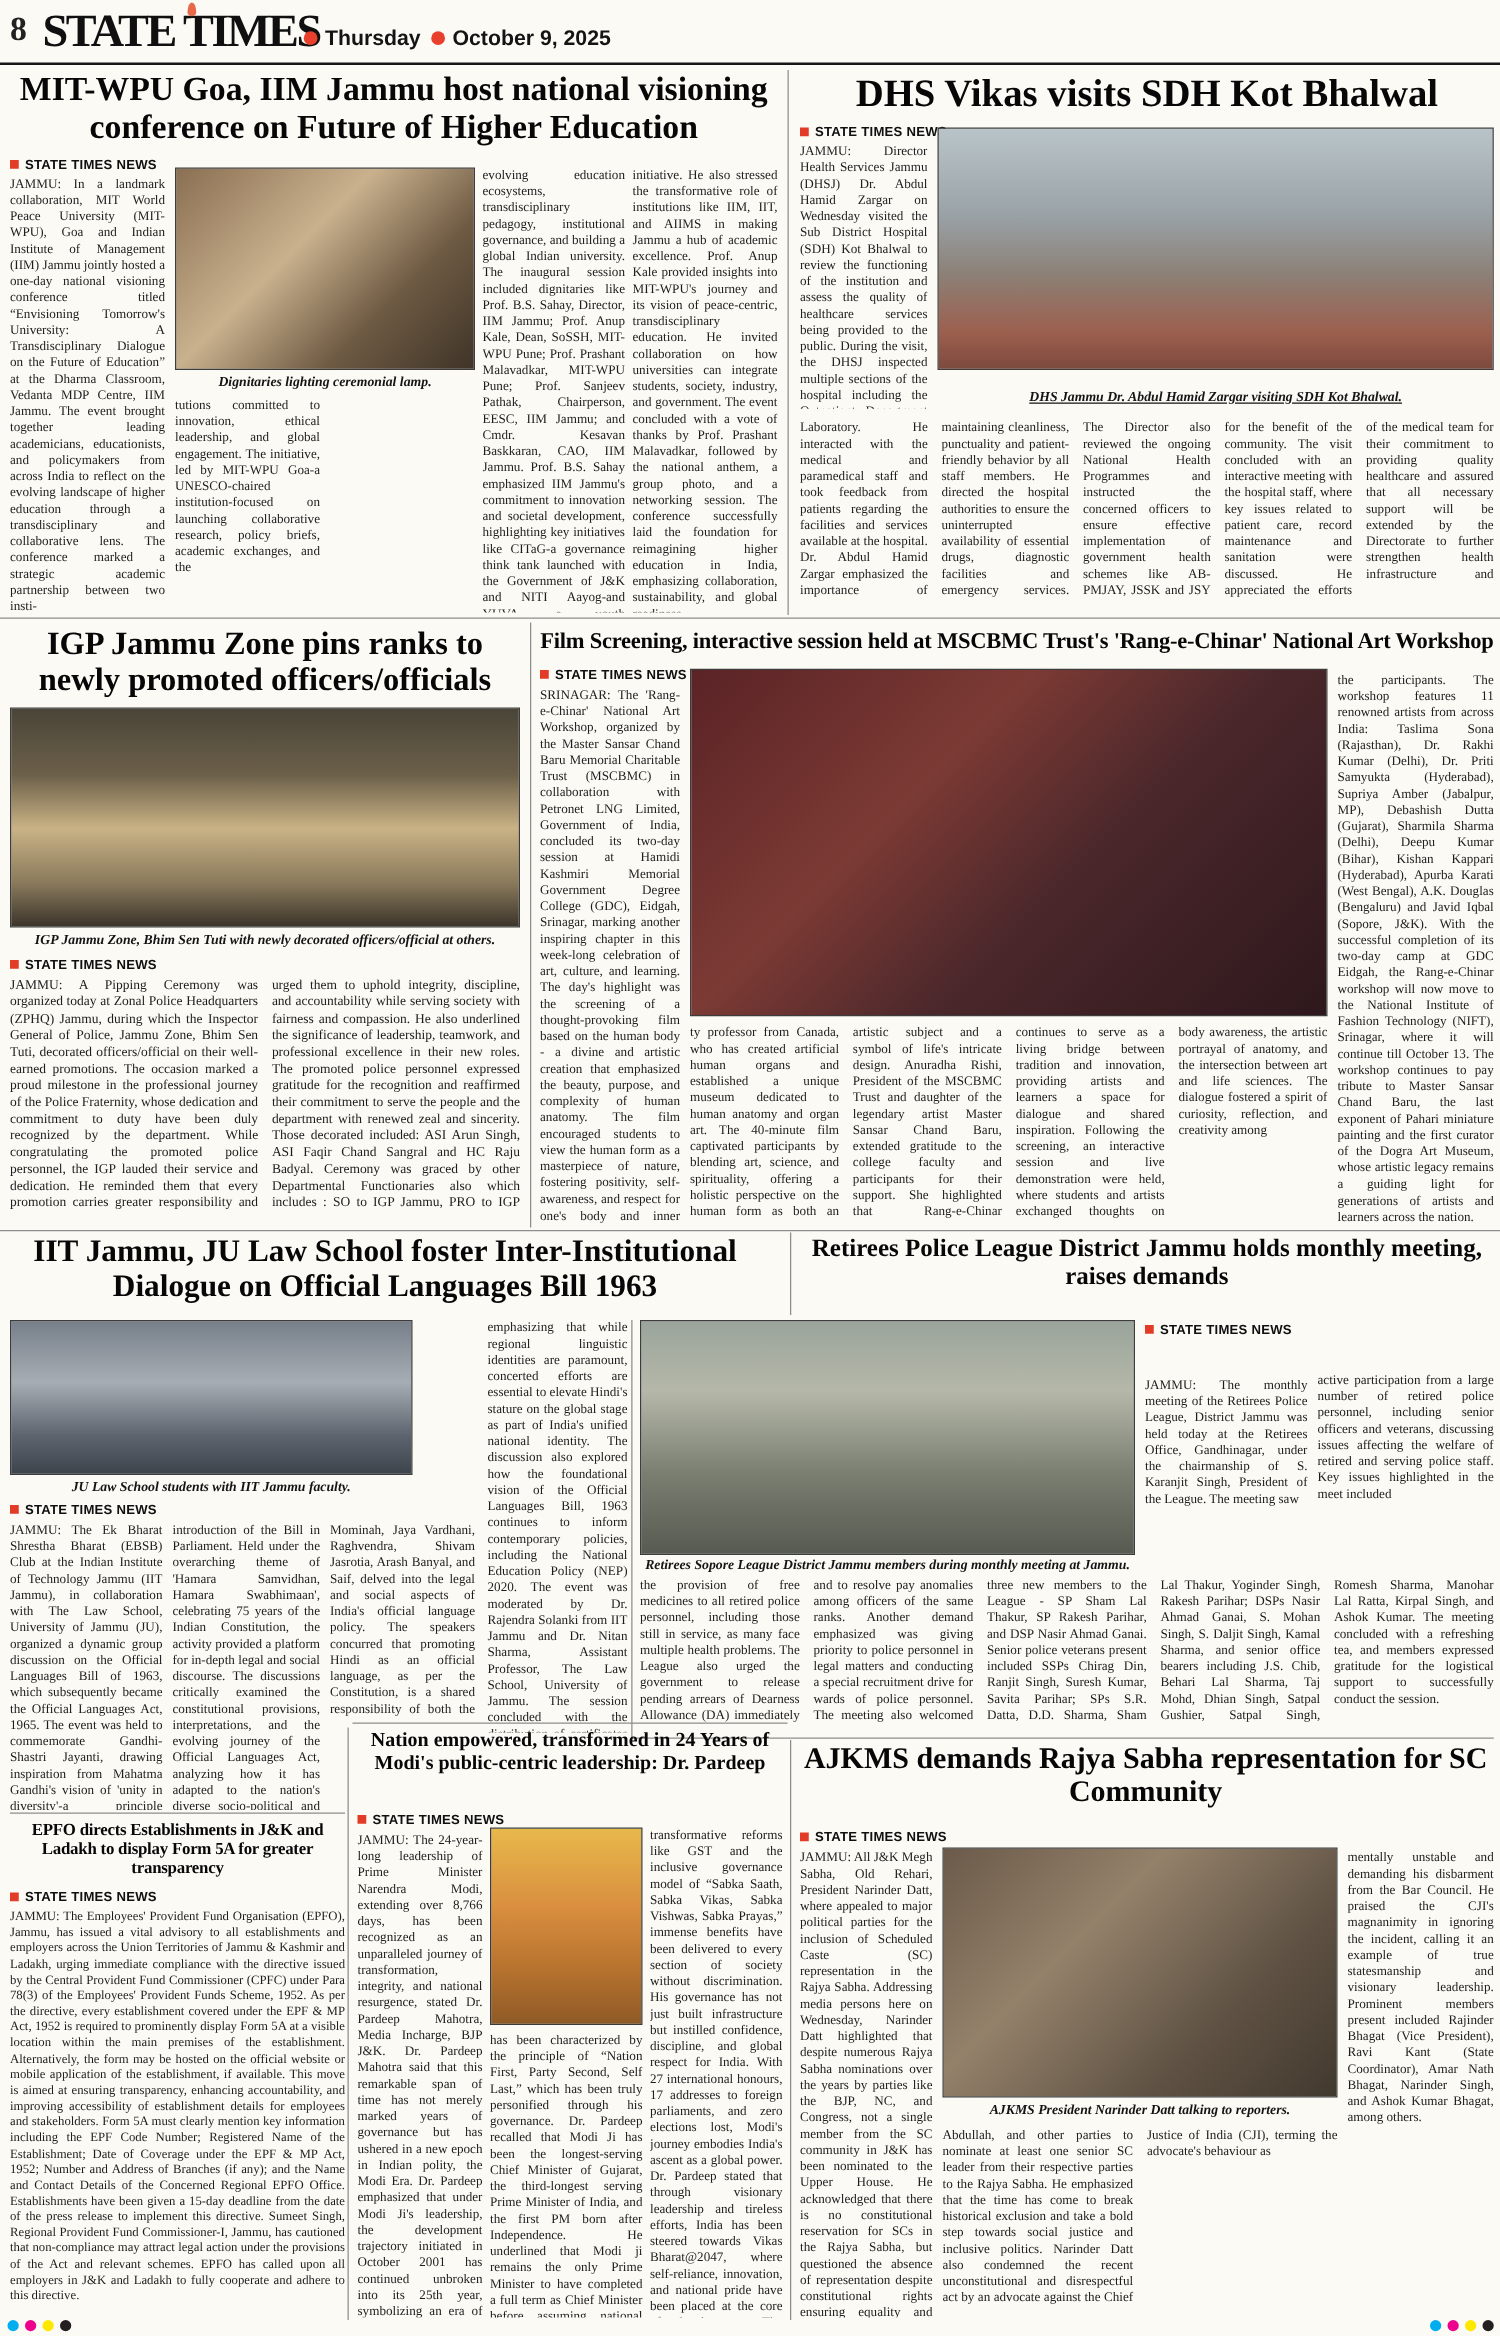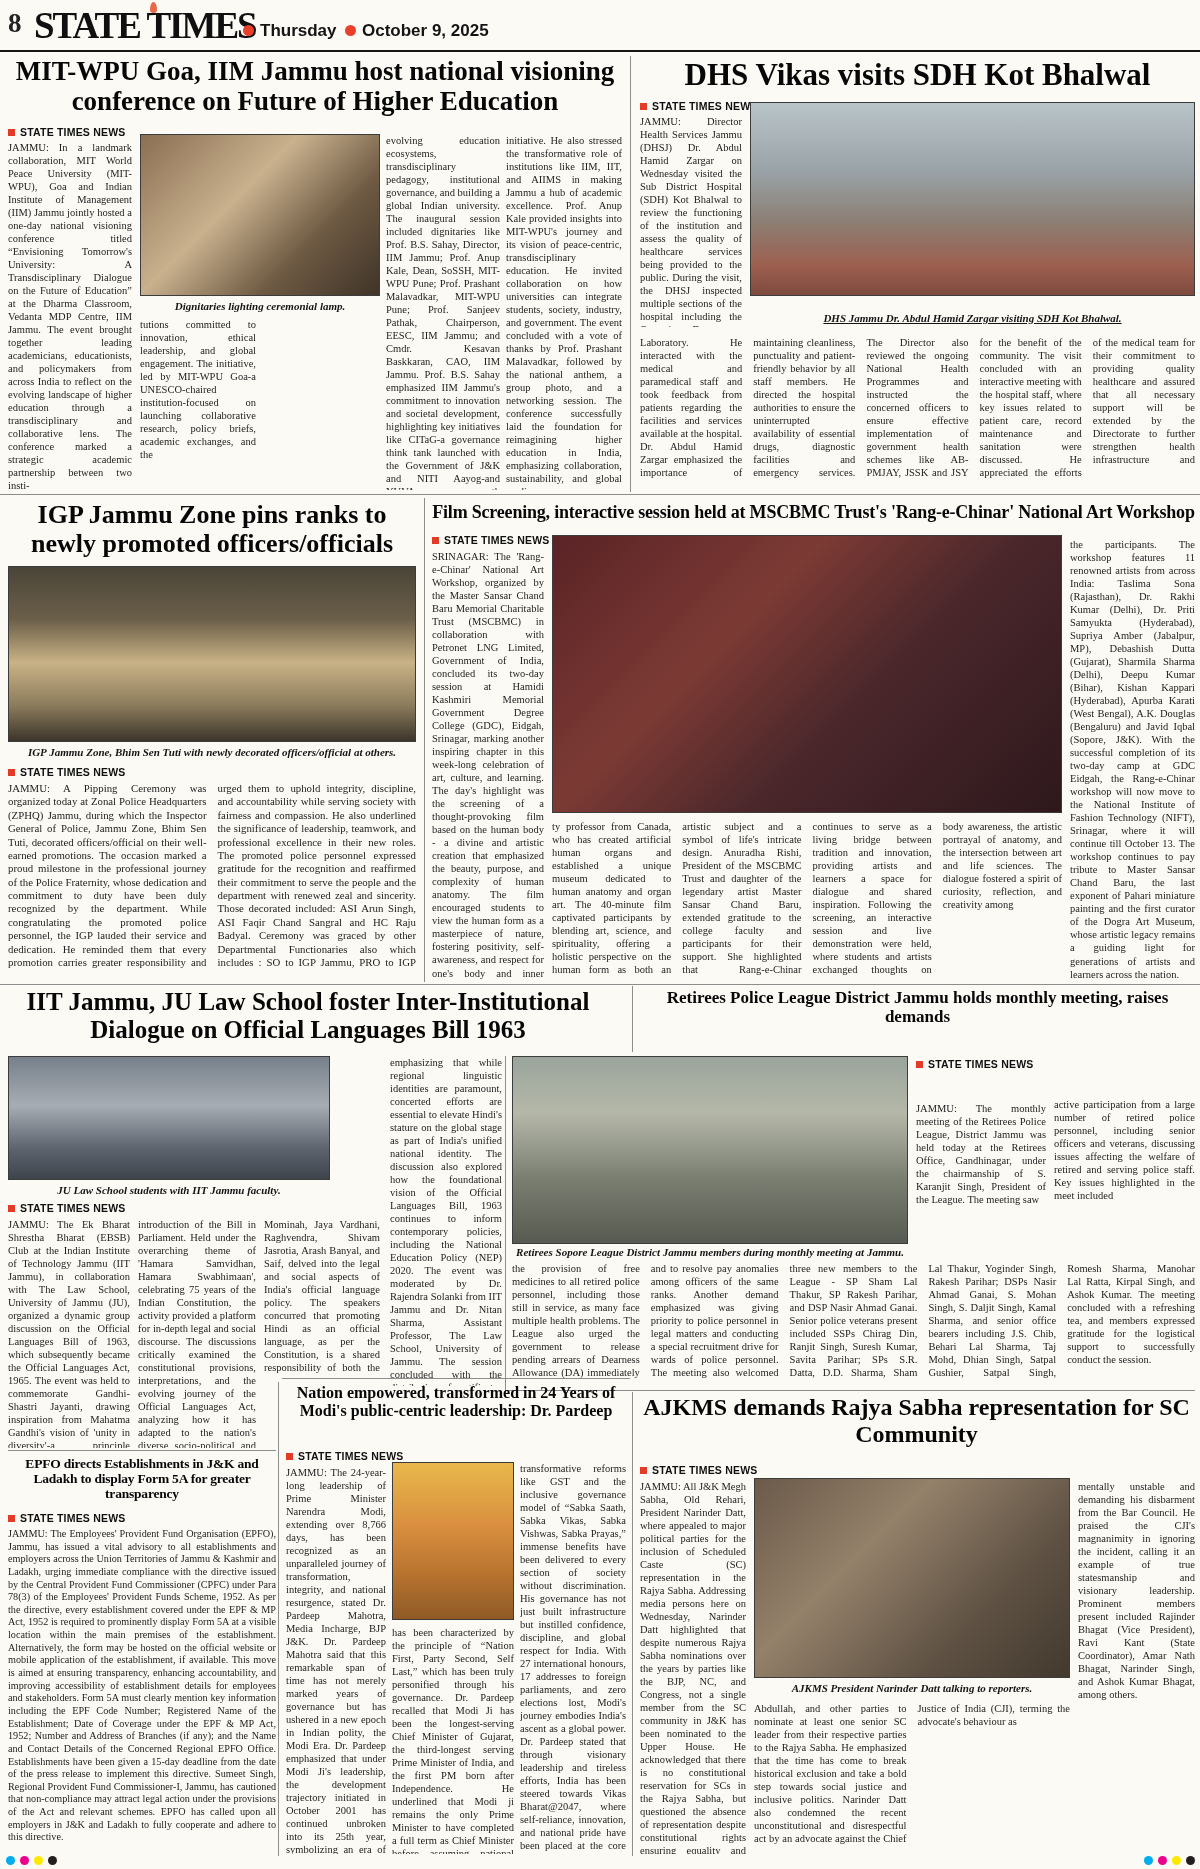--- a/index.html
+++ b/index.html
@@ -79,21 +79,21 @@
 
   <div class="abs hl" style="left:8px;top:988px;width:600px;font-size:25px;">IIT Jammu, JU Law School foster Inter-Institutional Dialogue on  Official Languages Bill 1963</div>
   <div class="abs ph" style="left:8px;top:1056px;width:322px;height:124px;background:linear-gradient(180deg,#77808a,#a7adb4 40%,#5d646e 75%,#3e444c);"></div>
   <div class="abs cap" style="left:8px;top:1184px;width:322px;">JU Law School students with IIT Jammu faculty.</div>
   <div class="abs byl" style="left:8px;top:1202px;"><span class="bsq"></span><span>STATE TIMES NEWS</span></div>
   <div class="abs bt" style="left:8px;top:1218px;width:122px;height:230px;">JAMMU: The Ek Bharat Shrestha Bharat (EBSB) Club at the Indian Institute of Technology Jammu (IIT Jammu), in collaboration with The Law School, University of Jammu (JU), organized a dynamic group discussion on the Official Languages Bill of 1963, which subsequently became the Official Languages Act, 1965. The event was held to commemorate Gandhi-Shastri Jayanti, drawing inspiration from Mahatma Gandhi's vision of 'unity in diversity'-a principle championed by the then Home Minister, Lal Bahadur Shastri, through his</div>
   <div class="abs bt" style="left:138px;top:1218px;width:118px;height:230px;">introduction of the Bill in Parliament. Held under the overarching theme of 'Hamara Samvidhan, Hamara Swabhimaan', celebrating 75 years of the Indian Constitution, the activity provided a platform for in-depth legal and social discourse. The discussions critically examined the constitutional provisions, interpretations, and the evolving journey of the Official Languages Act, analyzing how it has adapted to the nation's diverse socio-political and cultural landscape over time. Seventeen participants from The Law School, including Sushant, Harmanat Kaur,</div>
   <div class="abs bt" style="left:264px;top:1218px;width:116px;height:156px;">Mominah, Jaya Vardhani, Raghvendra, Shivam Jasrotia, Arash Banyal, and Saif, delved into the legal and social aspects of India's official language policy. The speakers concurred that promoting Hindi as an official language, as per the Constitution, is a shared responsibility of both the State and all citizens. They advocated for a convergent approach,</div>
   <div class="abs bt" style="left:390px;top:1056px;width:112px;height:330px;">emphasizing that while regional linguistic identities are paramount, concerted efforts are essential to elevate Hindi's stature on the global stage as part of India's unified national identity. The discussion also explored how the foundational vision of the Official Languages Bill, 1963 continues to inform contemporary policies, including the National Education Policy (NEP) 2020. The event was moderated by Dr. Rajendra Solanki from IIT Jammu and Dr. Nitan Sharma, Assistant Professor, The Law School, University of Jammu. The session concluded with the distribution of certificates to the participants. A formal vote of thanks was delivered by Dr. Srishlan and Dr. K.P. Prajapat of IIT Jammu, bringing the insightful and productive event to a close.</div>
 
-  <div class="abs hl" style="left:640px;top:988px;width:555px;font-size:17px;font-family:Liberation Serif, serif;">Retirees Police League District Jammu holds monthly meeting, raises demands</div>
+  <div class="abs hl" style="left:640px;top:988px;width:555px;font-size:20px;font-family:Liberation Serif, serif;">Retirees Police League District Jammu holds monthly meeting, raises demands</div>
   <div class="abs ph" style="left:512px;top:1056px;width:396px;height:188px;background:linear-gradient(180deg,#9aa49b,#b5b8a9 30%,#7b7f72 65%,#565a50);"></div>
   <div class="abs cap" style="left:512px;top:1246px;width:396px;">Retirees Sopore League District Jammu members during monthly meeting at Jammu.</div>
   <div class="abs byl" style="left:916px;top:1058px;"><span class="bsq"></span><span>STATE TIMES NEWS</span></div>
   <div class="abs bt" style="left:916px;top:1074px;width:130px;height:170px;margin-top:28px;">JAMMU: The monthly meeting of the Retirees Police League, District Jammu was held today at the Retirees Office, Gandhinagar, under the chairmanship of S. Karanjit Singh, President of the League. The meeting saw</div>
   <div class="abs bt" style="left:1054px;top:1058px;width:141px;height:186px;margin-top:40px;">active participation from a large number of retired police personnel, including senior officers and veterans, discussing issues affecting the welfare of retired and serving police staff. Key issues highlighted in the meet included</div>
   <div class="abs bt mc" style="left:512px;top:1262px;width:683px;height:126px;column-count:5;">the provision of free medicines to all retired police personnel, including those still in service, as many face multiple health problems. The League also urged the government to release pending arrears of Dearness Allowance (DA) immediately and to resolve pay anomalies among officers of the same ranks. Another demand emphasized was giving priority to police personnel in legal matters and conducting a special recruitment drive for wards of police personnel. The meeting also welcomed three new members to the League - SP Sham Lal Thakur, SP Rakesh Parihar, and DSP Nasir Ahmad Ganai. Senior police veterans present included SSPs Chirag Din, Ranjit Singh, Suresh Kumar, Savita Parihar; SPs S.R. Datta, D.D. Sharma, Sham Lal Thakur, Yoginder Singh, Rakesh Parihar; DSPs Nasir Ahmad Ganai, S. Mohan Singh, S. Daljit Singh, Kamal Sharma, and senior office bearers including J.S. Chib, Behari Lal Sharma, Taj Mohd, Dhian Singh, Satpal Gushier, Satpal Singh, Romesh Sharma, Manohar Lal Ratta, Kirpal Singh, and Ashok Kumar. The meeting concluded with a refreshing tea, and members expressed gratitude for the logistical support to successfully conduct the session.</div>
 
   <div class="abs hl" style="left:8px;top:1456px;width:268px;font-size:13.5px;letter-spacing:-.2px;">EPFO directs Establishments in J&amp;K and Ladakh to display Form 5A for greater transparency</div>
   <div class="abs byl" style="left:8px;top:1512px;"><span class="bsq"></span><span>STATE TIMES NEWS</span></div>
   <div class="abs bt" style="left:8px;top:1528px;width:268px;height:326px;font-size:10.2px;">JAMMU: The Employees' Provident Fund Organisation (EPFO), Jammu, has issued a vital advisory to all establishments and employers across the Union Territories of Jammu &amp; Kashmir and Ladakh, urging immediate compliance with the directive issued by the Central Provident Fund Commissioner (CPFC) under Para 78(3) of the Employees' Provident Funds Scheme, 1952. As per the directive, every establishment covered under the EPF &amp; MP Act, 1952 is required to prominently display Form 5A at a visible location within the main premises of the establishment. Alternatively, the form may be hosted on the official website or mobile application of the establishment, if available. This move is aimed at ensuring transparency, enhancing accountability, and improving accessibility of establishment details for employees and stakeholders. Form 5A must clearly mention key information including the EPF Code Number; Registered Name of the Establishment; Date of Coverage under the EPF &amp; MP Act, 1952; Number and Address of Branches (if any); and the Name and Contact Details of the Concerned Regional EPFO Office. Establishments have been given a 15-day deadline from the date of the press release to implement this directive. Sumeet Singh, Regional Provident Fund Commissioner-I, Jammu, has cautioned that non-compliance may attract legal action under the provisions of the Act and relevant schemes. EPFO has called upon all employers in J&amp;K and Ladakh to fully cooperate and adhere to this directive.</div>

